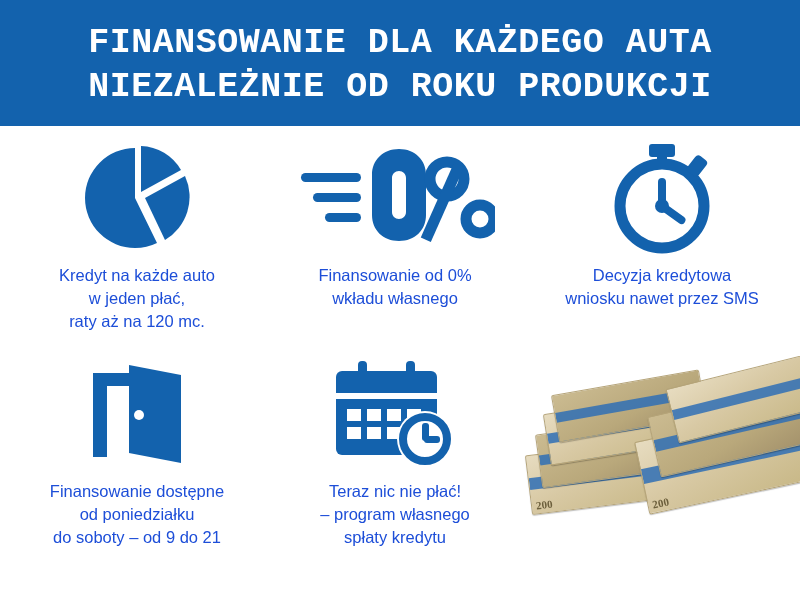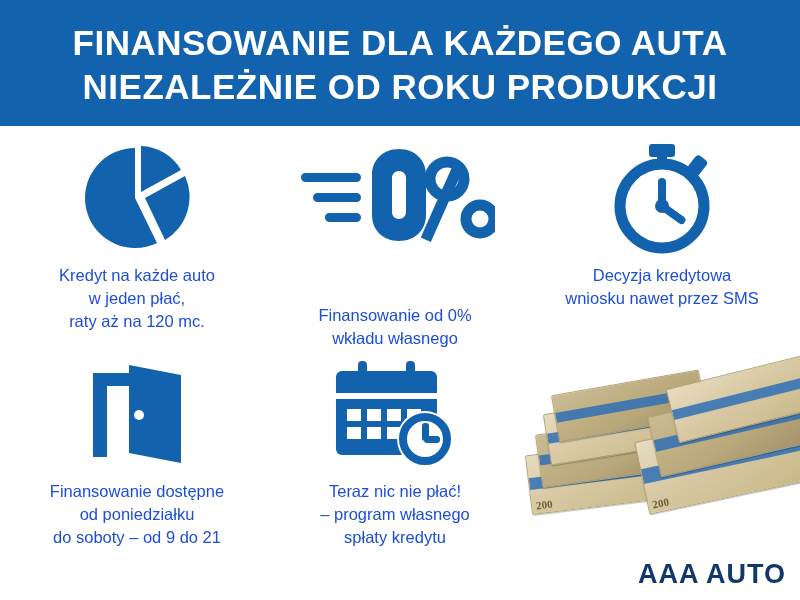--- a/index.html
+++ b/index.html
@@ -36,20 +36,21 @@
     padding-top: 4px;
   }
   .header-line {
     color: #ffffff;
     font-weight: bold;
     font-size: 35px;
     line-height: 44px;
     letter-spacing: 0.5px;
     text-align: center;
     white-space: nowrap;
+    font-family: Liberation Mono, monospace;
   }
   
   .grid {
     position: absolute;
     left: 0;
     top: 126px;
     width: 800px;
     height: 474px;
   }
   .cell {
@@ -72,21 +73,21 @@
     line-height: 23px;
     text-align: center;
     font-weight: normal;
   }
   .cell-text div {
     white-space: nowrap;
   }
 
   
   .cell-1 { left: 8px;   top: 12px;  width: 258px; }
-  .cell-2 { left: 266px; top: 12px;  width: 258px; gap: 40px; }
+  .cell-2 { left: 266px; top: 12px;  width: 258px; }
   .cell-3 { left: 524px; top: 12px;  width: 276px; }
   
   .cell-4 { left: 8px;   top: 228px; width: 258px; align-items: center; }
   .cell-5 { left: 266px; top: 228px; width: 258px; }
 
   
   .money {
     position: absolute;
     left: 520px;
     top: 350px;
@@ -295,17 +296,14 @@
       <div class="num">200</div>
     </div>
     <div class="note dark" style="left:132px; top:48px; width:160px; height:60px; transform:rotate(-13deg);">
       <div class="band"></div>
     </div>
     <div class="note" style="left:150px; top:20px; width:150px; height:54px; transform:rotate(-14deg);">
       <div class="band"></div>
     </div>
   </div>
 
-  <div class="logo">
-    <span class="logo-text">AAA AUTO</span>
-  </div>
 
 </div>
 
 </body></html>

